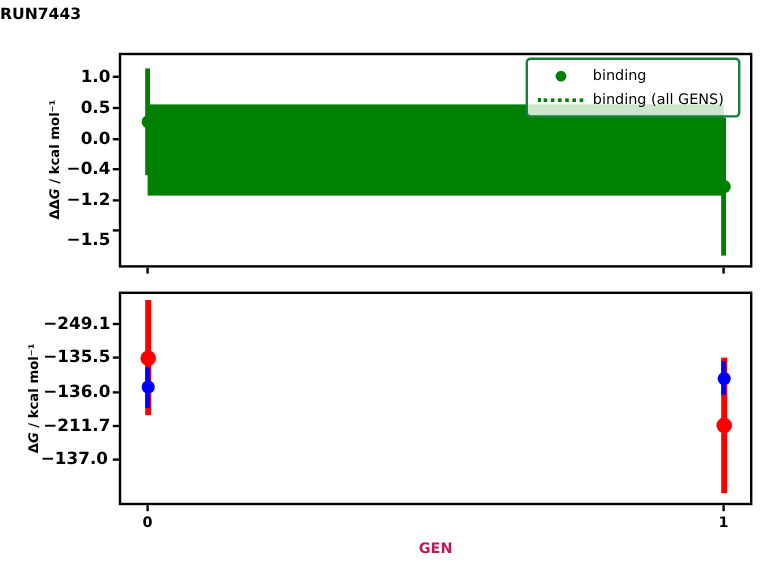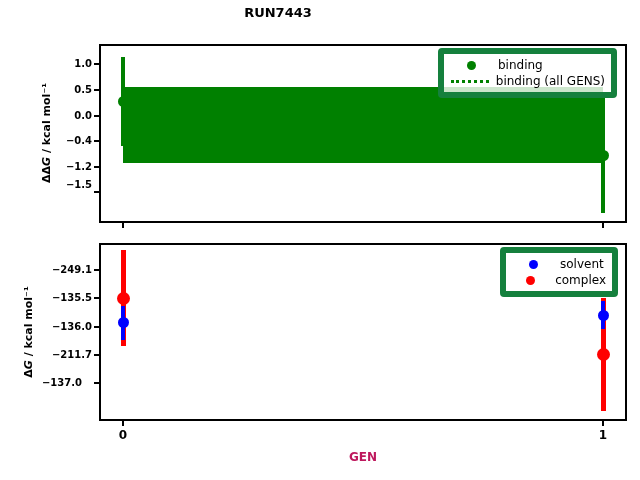--- a/index.html
+++ b/index.html
@@ -1,33 +1,33 @@
 <!DOCTYPE html>
 <html><head>
 <meta charset="utf-8">
 <style>
   html,body{margin:0;padding:0;background:#fff;font-family:"DejaVu Sans",sans-serif;}
   #stage{position:relative;width:640px;height:480px;background:#ffffff;overflow:hidden;}
-  .title{position:absolute;left:0;top:5px;width:556px;text-align:center;
+  .title{position:absolute;left:0;top:5px;width:556px;text-align:left;
          font-size:13px;font-weight:bold;color:#000;}
   .axes{position:absolute;border:2px solid #000;box-sizing:border-box;background:transparent;}
   .tick{position:absolute;background:#000;}
-  .ticklabel{position:absolute;font-size:10px;font-weight:bold;color:#000;height:14px;line-height:14px;}
+  .ticklabel{position:absolute;font-size:14px;font-weight:bold;color:#000;height:14px;line-height:14px;}
   .ytl{text-align:right;width:60px;}
   .xtl{text-align:center;width:40px;font-size:12px;}
   .band{position:absolute;}
   .bandline{position:absolute;height:0;}
   .bar{position:absolute;}
   .marker{position:absolute;border-radius:50%;}
   .ylabel{position:absolute;white-space:nowrap;font-size:11px;font-weight:bold;color:#000;
           transform:translate(-50%,-50%) rotate(-90deg);}
   .ylabel .it{font-style:italic;}
   .xlabel{position:absolute;left:99px;top:450px;width:528px;text-align:center;
           font-size:12px;font-weight:bold;color:#be185d;}
-  .legend{position:absolute;background:rgba(255,255,255,0.8);border:6px solid #15803d;
+  .legend{position:absolute;background:rgba(255,255,255,0.8);border:2px solid #15803d;
           border-radius:4px;box-sizing:border-box;padding:3px 6px;display:flex;
           flex-direction:column;justify-content:space-around;}
   .lrow{display:flex;align-items:center;height:21px;}
   .lswatch{width:42px;display:flex;justify-content:center;align-items:center;}
   .ldot{width:9px;height:9px;border-radius:50%;display:inline-block;}
   .lline{width:38px;height:0;border-top:3px dotted #008000;display:inline-block;}
   .llabel{font-size:12px;color:#000;margin-left:6px;white-space:nowrap;}
 </style>
 </head>
 <body>
@@ -51,21 +51,21 @@
     <div class="ticklabel ytl" style="left: 32px; top: 57.4571px;">1.0</div>
     <div class="tick" style="left: 94px; top: 89.0286px; width: 5px; height: 2px;"></div>
     <div class="ticklabel ytl" style="left: 32px; top: 83.0286px;">0.5</div>
     <div class="tick" style="left: 94px; top: 114.6px; width: 5px; height: 2px;"></div>
     <div class="ticklabel ytl" style="left: 32px; top: 108.6px;">0.0</div>
     <div class="tick" style="left: 94px; top: 140.171px; width: 5px; height: 2px;"></div>
     <div class="ticklabel ytl" style="left: 32px; top: 134.171px;">−0.4</div>
     <div class="tick" style="left: 94px; top: 165.743px; width: 5px; height: 2px;"></div>
     <div class="ticklabel ytl" style="left: 32px; top: 159.743px;">−1.2</div>
     <div class="tick" style="left: 94px; top: 191.314px; width: 5px; height: 2px;"></div>
-    <div class="ticklabel ytl" style="left: 32px; top: 178px;">−1.5</div>
+    <div class="ticklabel ytl" style="left: 32px; top: 193px;">−1.5</div>
     <div class="tick" style="left: 122px; top: 223px; width: 2px; height: 5px;"></div>
     <div class="tick" style="left: 602px; top: 223px; width: 2px; height: 5px;"></div>
     <div class="legend" style="left: 438px; top: 48px; width: 179px; height: 50px;">
       <div class="lrow">
         <span class="lswatch">
           <span class="ldot" style="background: rgb(0, 128, 0);"></span>
         </span>
         <span class="llabel">binding</span>
       </div>
       <div class="lrow">
@@ -91,27 +91,13 @@
     <div class="tick" style="left: 94px; top: 325.632px; width: 5px; height: 2px;"></div>
     <div class="ticklabel ytl" style="left: 32px; top: 319.632px;">−136.0</div>
     <div class="tick" style="left: 94px; top: 353.886px; width: 5px; height: 2px;"></div>
     <div class="ticklabel ytl" style="left: 32px; top: 347.886px;">−211.7</div>
     <div class="tick" style="left: 94px; top: 382.14px; width: 5px; height: 2px;"></div>
     <div class="ticklabel ytl" style="left: 32px; top: 376.14px; text-align: center;">−137.0</div>
     <div class="tick" style="left: 122px; top: 421px; width: 2px; height: 5px;"></div>
     <div class="ticklabel xtl" style="left: 103px; top: 428px;">0</div>
     <div class="tick" style="left: 602px; top: 421px; width: 2px; height: 5px;"></div>
     <div class="ticklabel xtl" style="left: 583px; top: 428px;">1</div>
-    <div class="legend" style="left: 500px; top: 247px; width: 118px; height: 50px;">
-      <div class="lrow">
-        <span class="lswatch">
-          <span class="ldot" style="background: rgb(0, 0, 255);"></span>
-        </span>
-        <span class="llabel">solvent</span>
-      </div>
-      <div class="lrow">
-        <span class="lswatch">
-          <span class="ldot" style="background: rgb(255, 0, 0);"></span>
-        </span>
-        <span class="llabel">complex</span>
-      </div>
-    </div>
   </div>
 
 </body></html>

